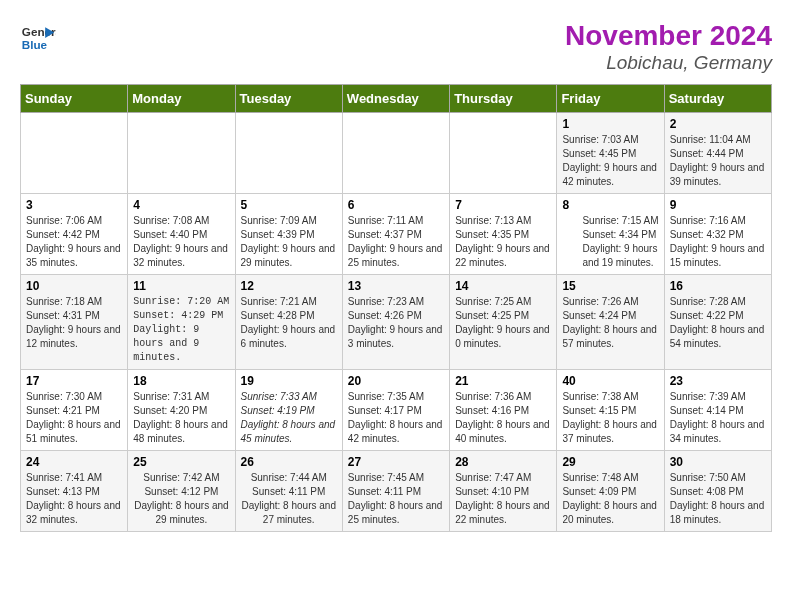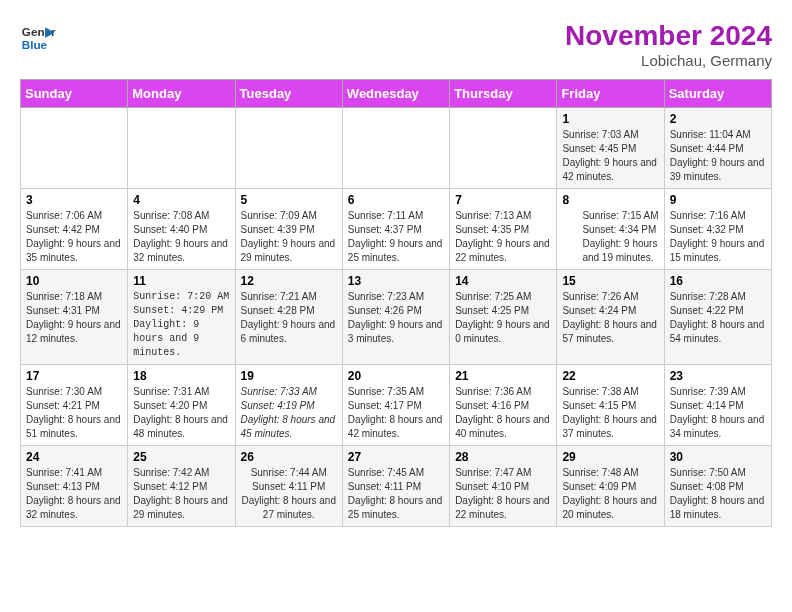--- a/index.html
+++ b/index.html
@@ -27,29 +27,30 @@
     }
     .title-block {
       text-align: right;
     }
     .month-title {
       font-size: 28px;
       font-weight: bold;
       color: #a21caf;
     }
     .location {
-      font-size: 15px;
+      font-size: 19px;
       color: #555;
+      font-style: italic;
     }
     table {
       width: 100%;
       border-collapse: collapse;
     }
     thead tr th {
-      background: #d946ef;
+      background: #4d7c0f;
       color: #fff;
       padding: 6px 4px;
       font-size: 13px;
       text-align: left;
       border: 1px solid #aaa;
     }
     tbody tr td {
       vertical-align: top;
       padding: 4px 5px;
       border: 1px solid #ccc;
@@ -239,42 +240,42 @@
 Sunset: 4:17 PM
 Daylight: 8 hours and 42 minutes.</div>
         </td>
         <td>
           <span class="day-num">21</span>
           <div class="day-info" style="white-space: pre-line;">Sunrise: 7:36 AM
 Sunset: 4:16 PM
 Daylight: 8 hours and 40 minutes.</div>
         </td>
         <td>
-          <span class="day-num">22</span>
+          <span class="day-num">40</span>
           <div class="day-info" style="white-space: pre-line;">Sunrise: 7:38 AM
 Sunset: 4:15 PM
 Daylight: 8 hours and 37 minutes.</div>
         </td>
         <td>
           <span class="day-num">23</span>
           <div class="day-info" style="white-space: pre-line;">Sunrise: 7:39 AM
 Sunset: 4:14 PM
 Daylight: 8 hours and 34 minutes.</div>
         </td>
       </tr>
       <tr>
         <td>
           <span class="day-num">24</span>
           <div class="day-info" style="white-space: pre-line;">Sunrise: 7:41 AM
 Sunset: 4:13 PM
 Daylight: 8 hours and 32 minutes.</div>
         </td>
         <td>
           <span class="day-num">25</span>
-          <div class="day-info" style="white-space: pre-line;">Sunrise: 7:42 AM
+          <div class="day-info" style="white-space: pre-line; text-align: center;">Sunrise: 7:42 AM
 Sunset: 4:12 PM
 Daylight: 8 hours and 29 minutes.</div>
         </td>
         <td>
           <span class="day-num">26</span>
           <div class="day-info" style="white-space: pre-line; text-align: center;">Sunrise: 7:44 AM
 Sunset: 4:11 PM
 Daylight: 8 hours and 27 minutes.</div>
         </td>
         <td>

